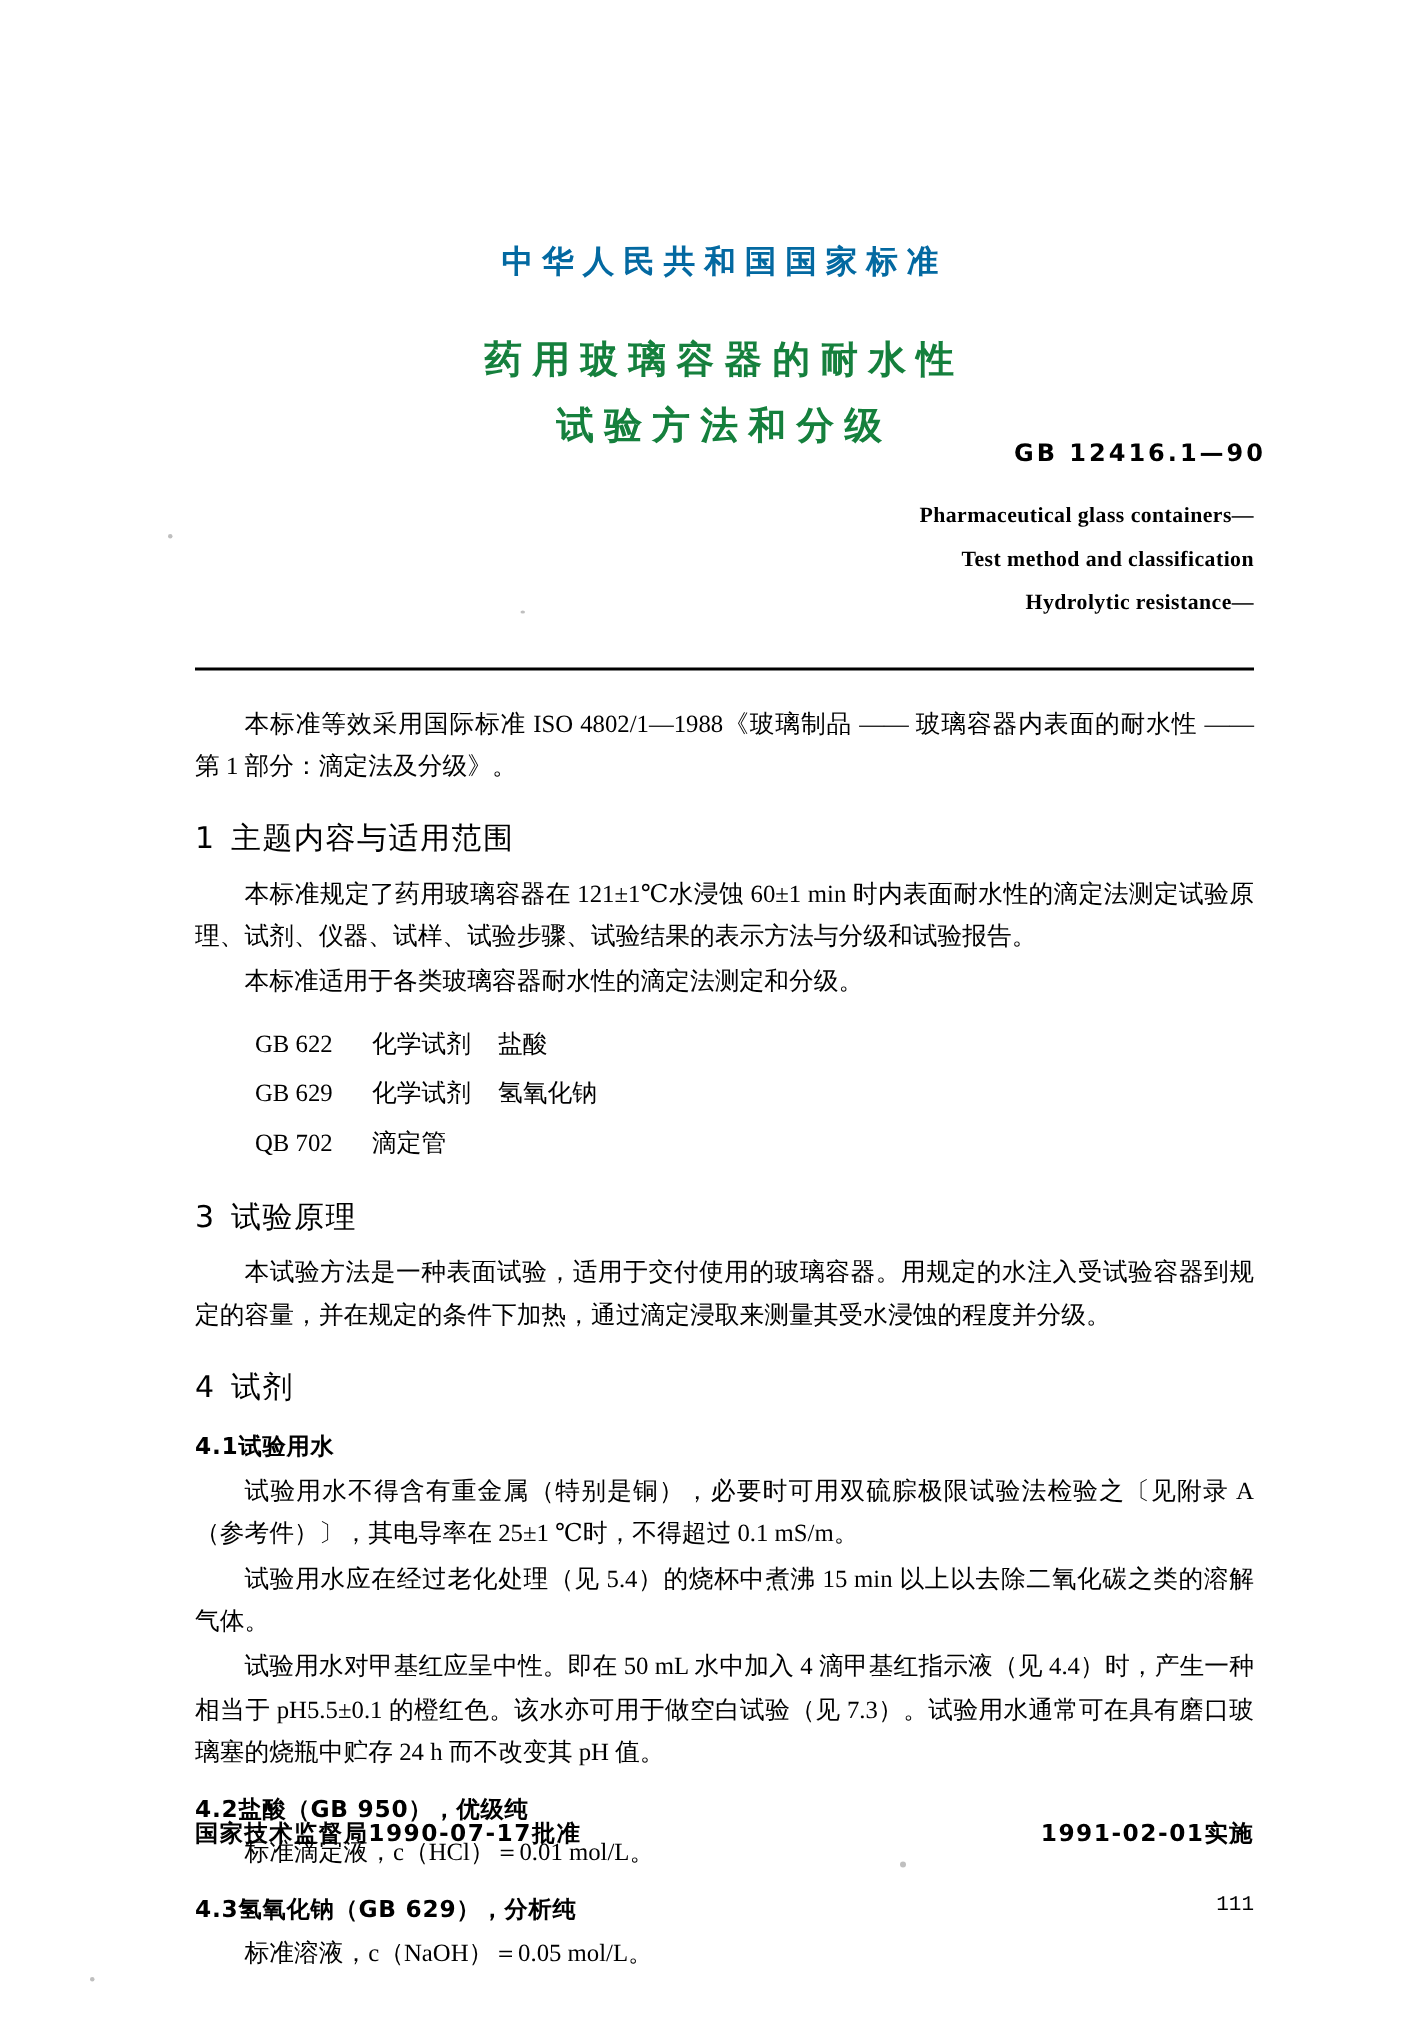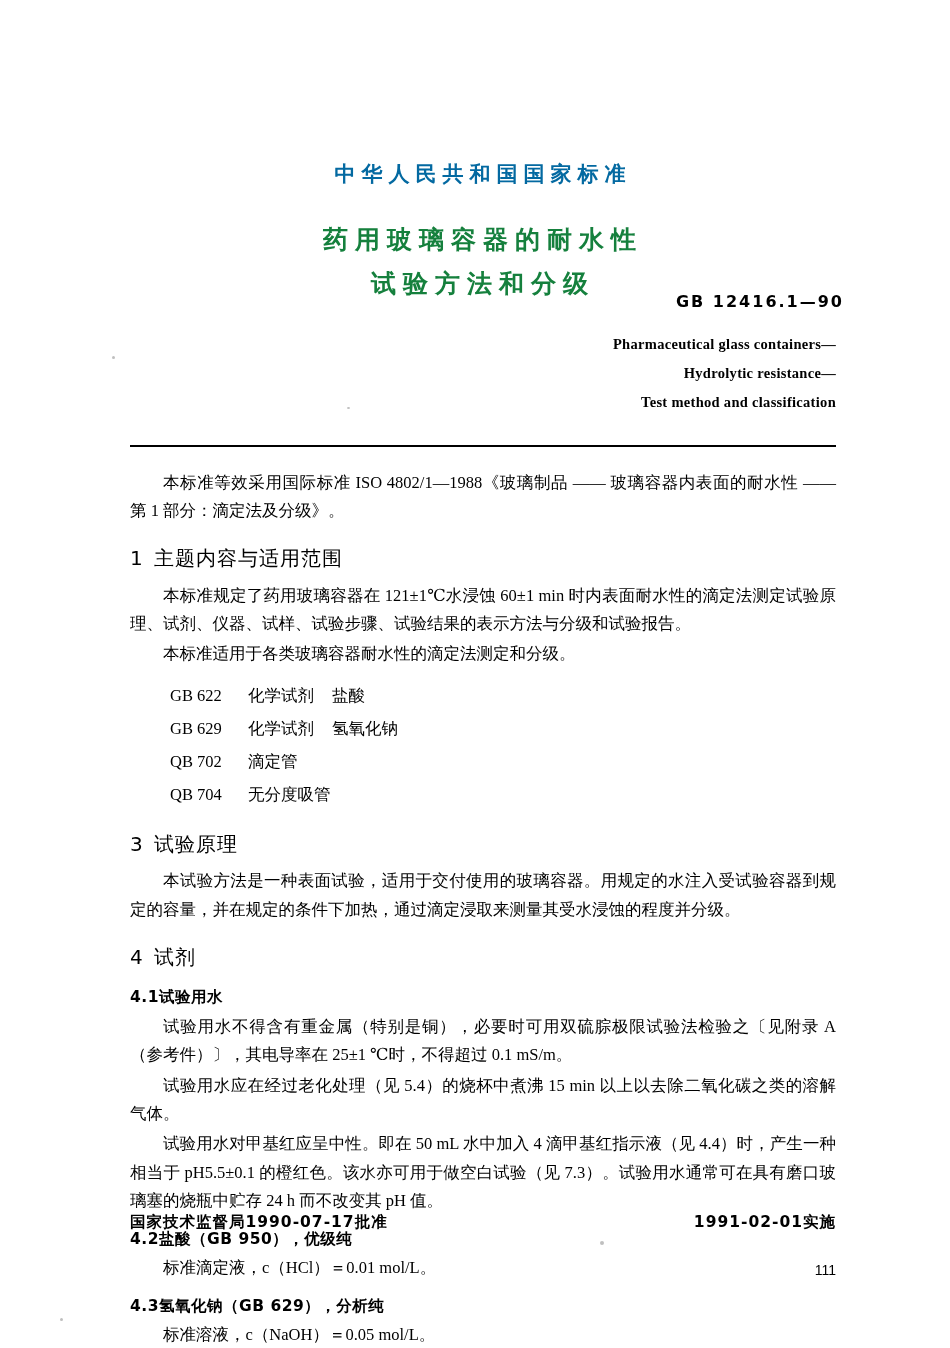--- a/index.html
+++ b/index.html
@@ -129,21 +129,21 @@
     font-weight: bold;
     font-size: 15.5px;
     display: flex;
     justify-content: space-between;
     letter-spacing: 1px;
   }
   .page-num {
     position: absolute;
     right: 114px;
     top: 1262px;
-    font-family: Liberation Sans, sans-serif;
+    font-family: Liberation Mono, monospace;
     font-size: 14px;
   }
   .speck {
     position: absolute;
     background: #8a8a8a;
     border-radius: 50%;
     opacity: 0.55;
   }
 </style>
 </head>
@@ -159,22 +159,22 @@
       <div class="title-wrap">
         <div class="main-title">
           <div>药用玻璃容器的耐水性</div>
           <div>试验方法和分级</div>
         </div>
         <div class="std-code">GB 12416.1—90</div>
       </div>
 
       <div class="en-title">
         <div>Pharmaceutical glass containers—</div>
+        <div>Test method and classification</div>
         <div>Hydrolytic resistance—</div>
-        <div>Test method and classification</div>
       </div>
     </div>
 
     <hr class="rule">
 
     <div class="body-text">
 
       <p class="indent">本标准等效采用国际标准 ISO 4802/1—1988《玻璃制品 —— 玻璃容器内表面的耐水性 —— 第 1 部分：滴定法及分级》。</p>
 
       <div class="sec-head">
@@ -185,23 +185,20 @@
 
       <div class="ref-list">
         <div class="ref-item">
           <span class="code">GB 622</span><span>化学试剂</span><span class="gap"></span><span>盐酸</span>
         </div>
         <div class="ref-item">
           <span class="code">GB 629</span><span>化学试剂</span><span class="gap"></span><span>氢氧化钠</span>
         </div>
         <div class="ref-item">
           <span class="code">QB 702</span><span>滴定管</span><span class="gap"></span><span></span>
-        </div>
-        <div class="ref-item">
-          <span class="code">QB 704</span><span>无分度吸管</span><span class="gap"></span><span></span>
         </div>
       </div>
 
       <div class="sec-head">
         <span class="num">3</span><span>试验原理</span>
       </div>
       <p class="indent para">本试验方法是一种表面试验，适用于交付使用的玻璃容器。用规定的水注入受试验容器到规定的容量，并在规定的条件下加热，通过滴定浸取来测量其受水浸蚀的程度并分级。</p>
 
       <div class="sec-head">
         <span class="num">4</span><span>试剂</span>

